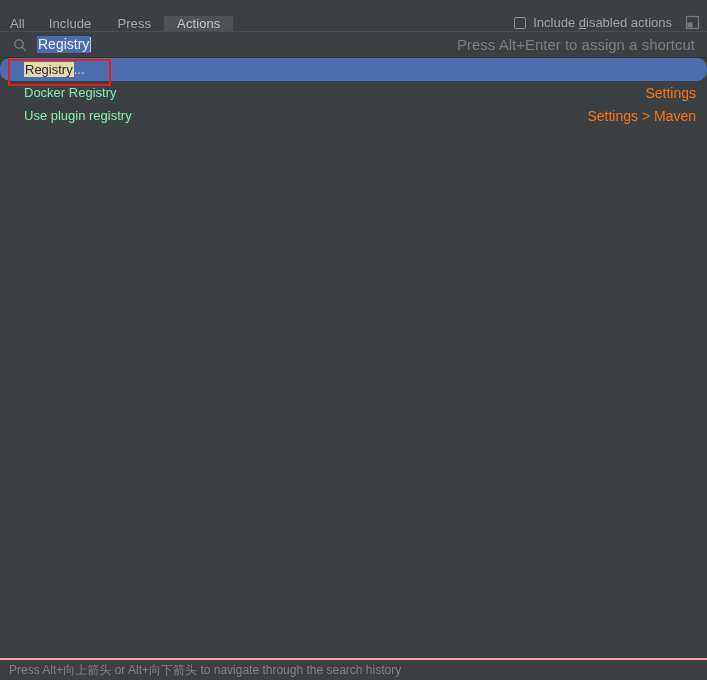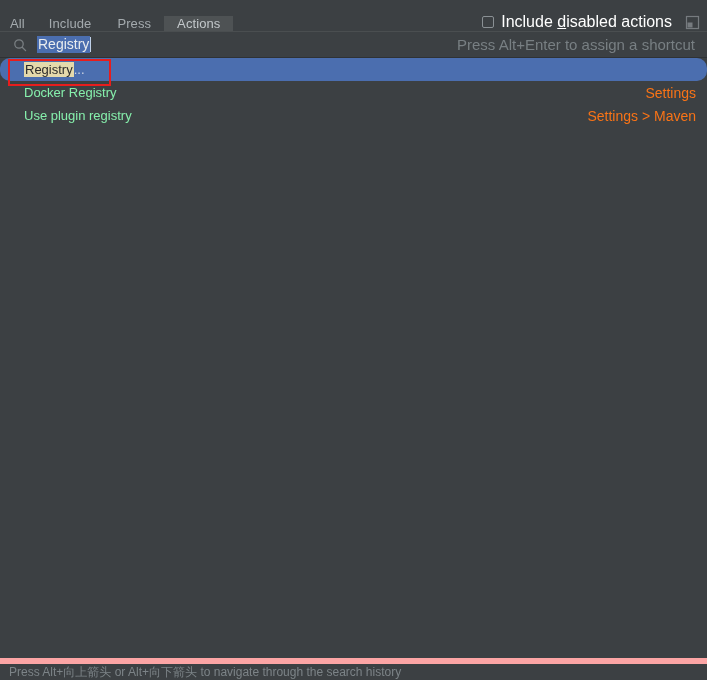--- a/index.html
+++ b/index.html
@@ -59,22 +59,22 @@
   }
   .chk-box {
     width: 12px;
     height: 12px;
     border: 1px solid #8a9094;
     border-radius: 2px;
     background: transparent;
     flex: none;
   }
   .chk-label {
-    font-size: 16px;
-    color: #ffffff;
+    font-size: 13px;
+    color: #a3a3a3;
     white-space: nowrap;
   }
   .chk-label u { text-decoration: underline; text-underline-offset: 1px; }
 
   .pin-icon {
     width: 17px;
     height: 17px;
     position: relative;
     flex: none;
     opacity: 0.62;
@@ -183,21 +183,21 @@
     bottom: 22px;
     background: #3c4043;
   }
   #footer {
     position: absolute;
     left: 0;
     bottom: 0;
     width: 707px;
     height: 22px;
     background: #3c4043;
-    border-top: 6px solid #fca5a5;
+    border-top: 2px solid #fca5a5;
     display: flex;
     align-items: center;
     padding-left: 9px;
   }
   #footer-text {
     font-size: 12px;
     color: #7c8387;
     white-space: nowrap;
   }
 </style>

